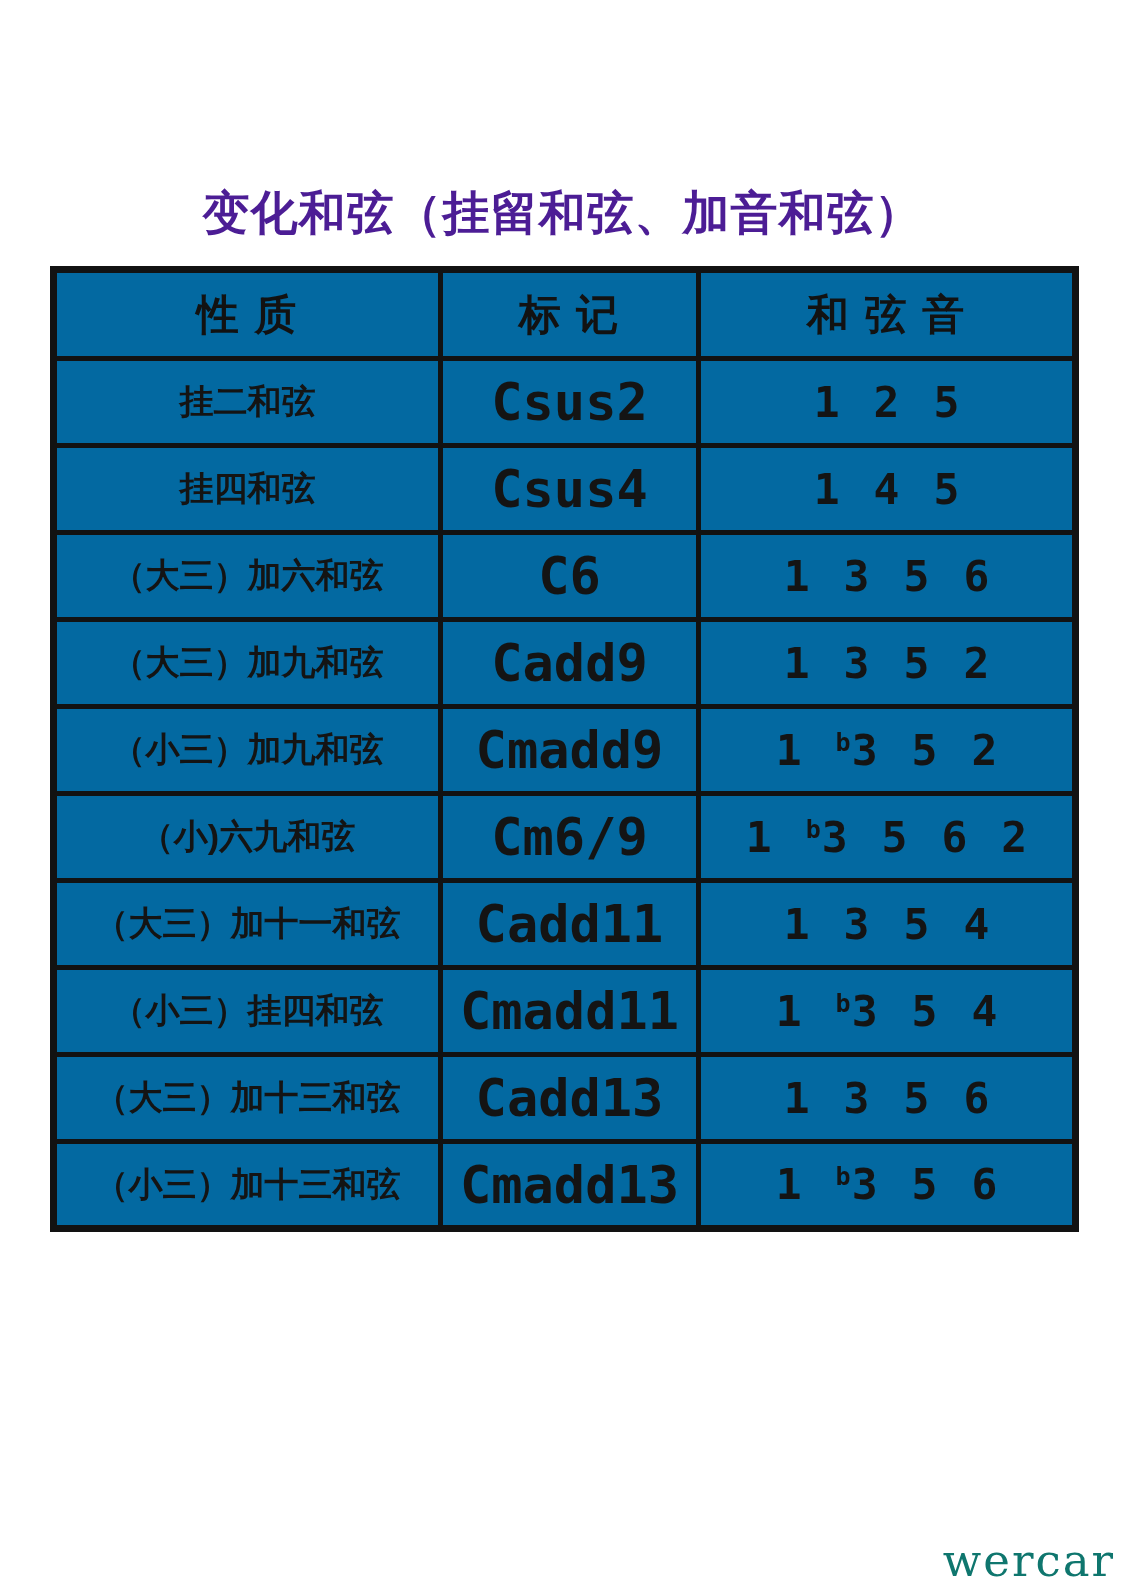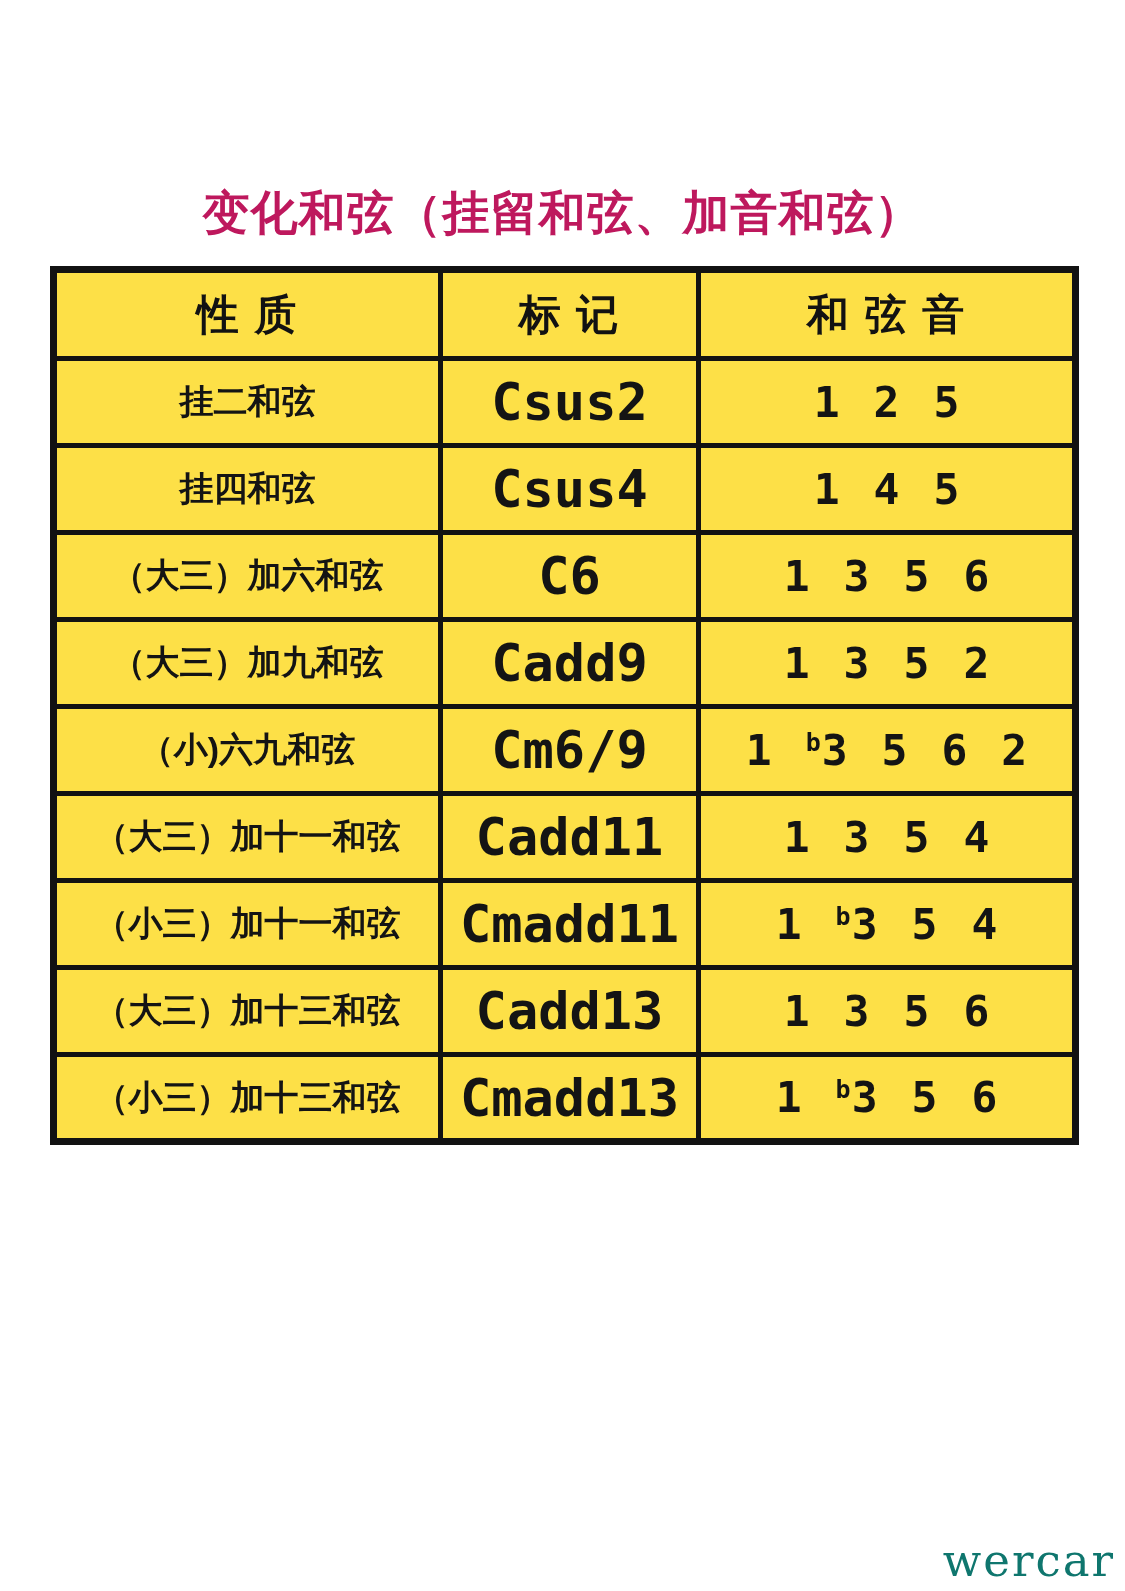--- a/index.html
+++ b/index.html
@@ -12,30 +12,30 @@
     color:#141414;
   }
   .title{
     position:absolute;
     top:182px;left:0;width:100%;
     margin:0;
     text-align:center;
     font-size:47px;
     font-weight:900;
     letter-spacing:1px;
-    color:#be185d;
+    color:#4c1d95;
   }
   .chord-table{
     position:absolute;
     left:50px;top:266px;
     width:1022px;
     border-collapse:collapse;
     table-layout:fixed;
     border:7px solid #121212;
-    background:#fde047;
+    background:#0369a1;
   }
   .chord-table th,.chord-table td{
     border:5px solid #121212;
     text-align:center;
     vertical-align:middle;
     padding:0;
     overflow:hidden;
   }
   .chord-table thead tr{height:89px;}
   .chord-table tbody tr{height:87px;}
@@ -141,20 +141,30 @@
           <td class="cell-name">（大三）加九和弦</td>
           <td class="cell-symbol">Cadd9</td>
           <td class="cell-tones"><span class="tones">
               <span class="tone">1</span>
               <span class="tone">3</span>
               <span class="tone">5</span>
               <span class="tone">2</span>
             </span></td>
         </tr>
         <tr>
+          <td class="cell-name">（小三）加九和弦</td>
+          <td class="cell-symbol">Cmadd9</td>
+          <td class="cell-tones"><span class="tones">
+              <span class="tone">1</span>
+              <span class="tone"><span class="flat">b</span>3</span>
+              <span class="tone">5</span>
+              <span class="tone">2</span>
+            </span></td>
+        </tr>
+        <tr>
           <td class="cell-name">（小)六九和弦</td>
           <td class="cell-symbol">Cm6/9</td>
           <td class="cell-tones"><span class="tones">
               <span class="tone">1</span>
               <span class="tone"><span class="flat">b</span>3</span>
               <span class="tone">5</span>
               <span class="tone">6</span>
               <span class="tone">2</span>
             </span></td>
         </tr>
@@ -162,21 +172,21 @@
           <td class="cell-name">（大三）加十一和弦</td>
           <td class="cell-symbol">Cadd11</td>
           <td class="cell-tones"><span class="tones">
               <span class="tone">1</span>
               <span class="tone">3</span>
               <span class="tone">5</span>
               <span class="tone">4</span>
             </span></td>
         </tr>
         <tr>
-          <td class="cell-name">（小三）加十一和弦</td>
+          <td class="cell-name">（小三）挂四和弦</td>
           <td class="cell-symbol">Cmadd11</td>
           <td class="cell-tones"><span class="tones">
               <span class="tone">1</span>
               <span class="tone"><span class="flat">b</span>3</span>
               <span class="tone">5</span>
               <span class="tone">4</span>
             </span></td>
         </tr>
         <tr>
           <td class="cell-name">（大三）加十三和弦</td>

